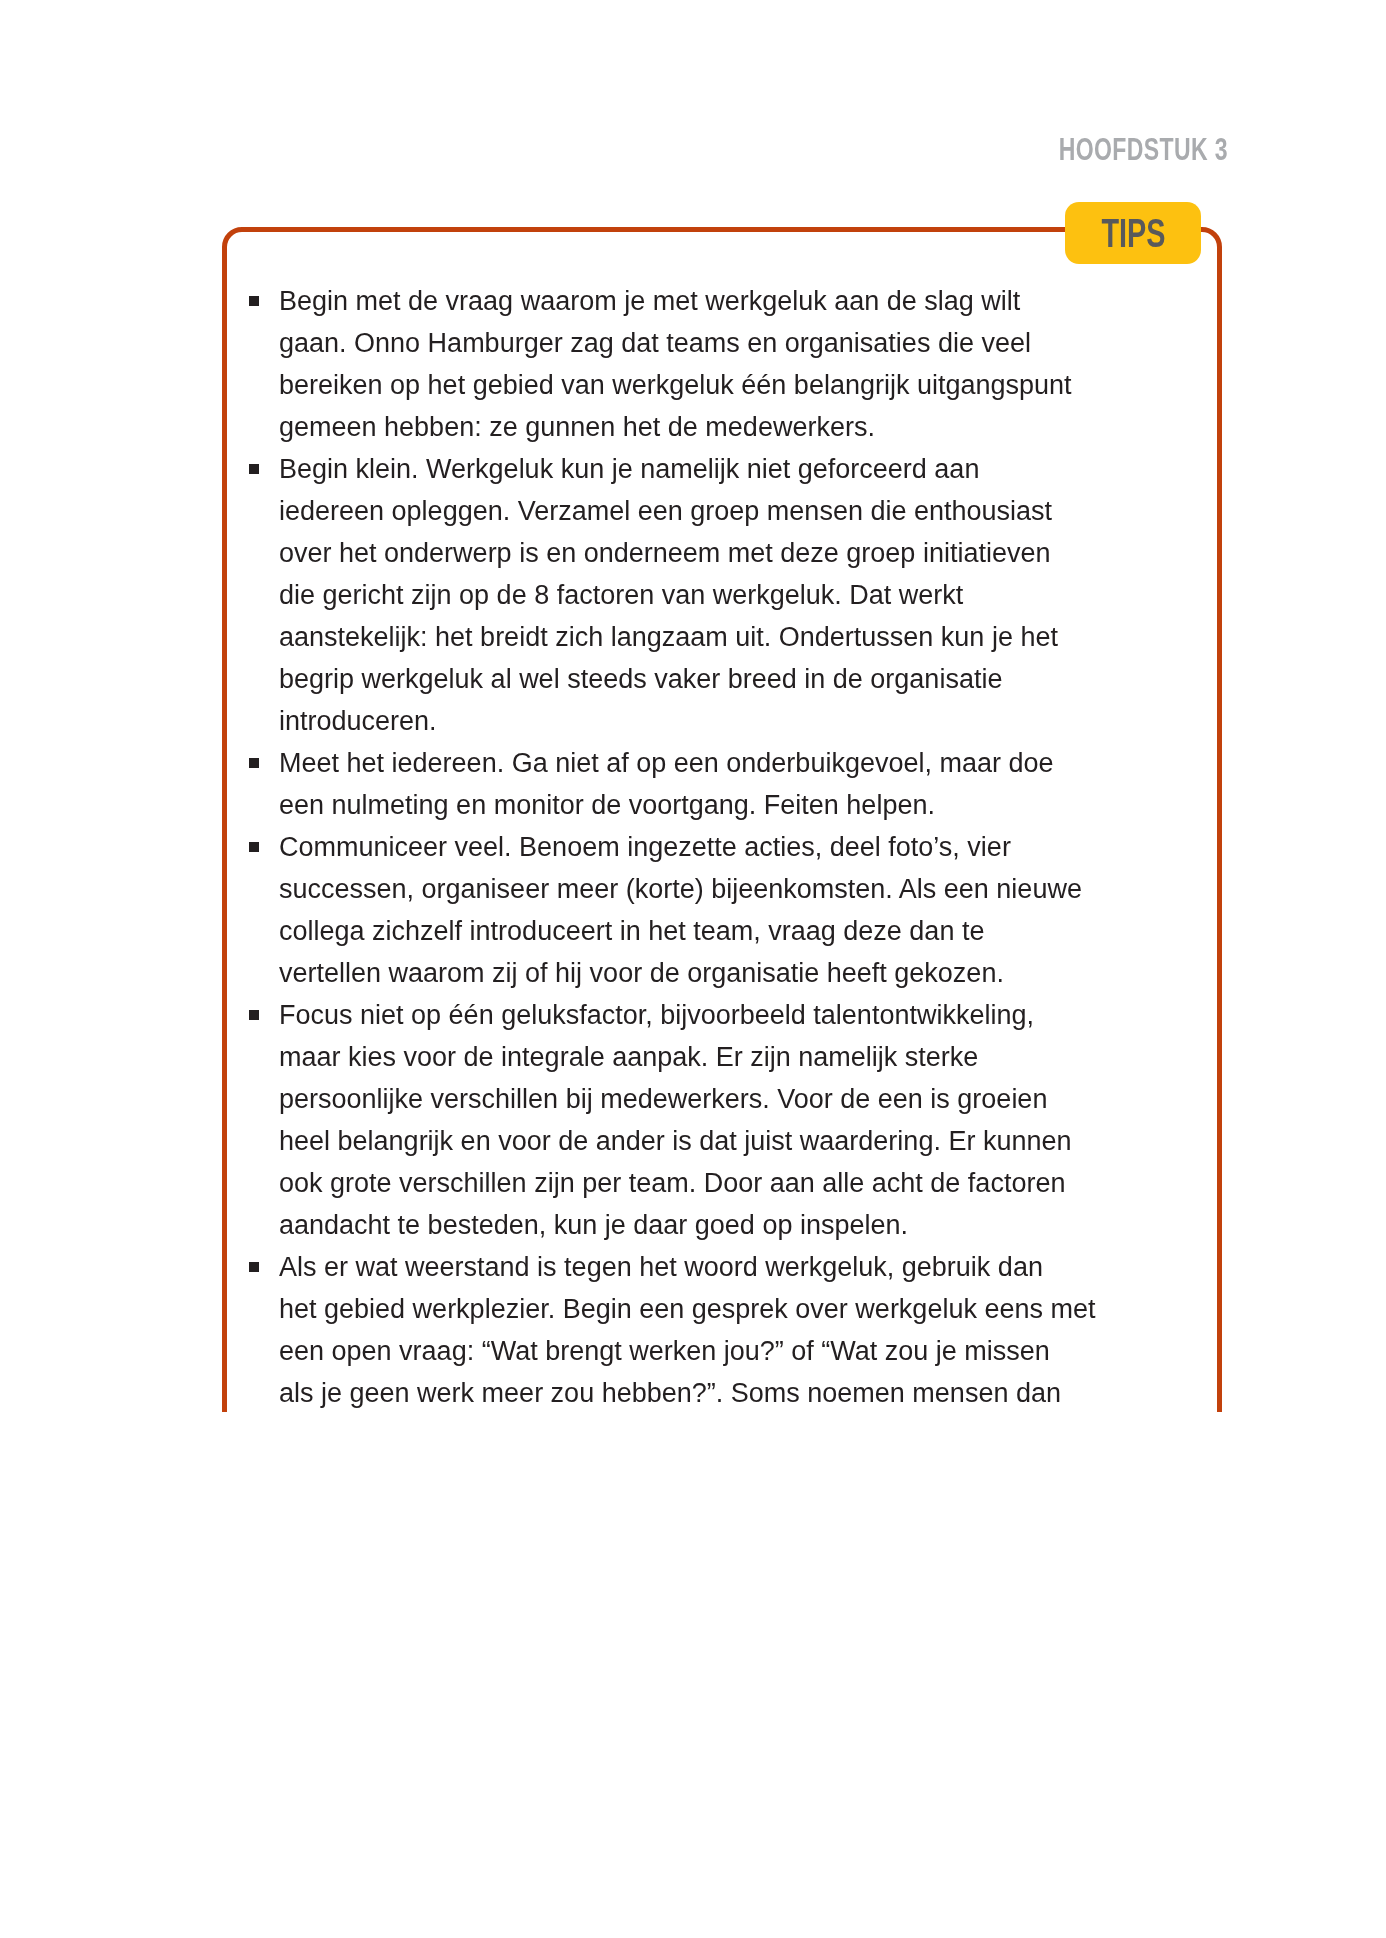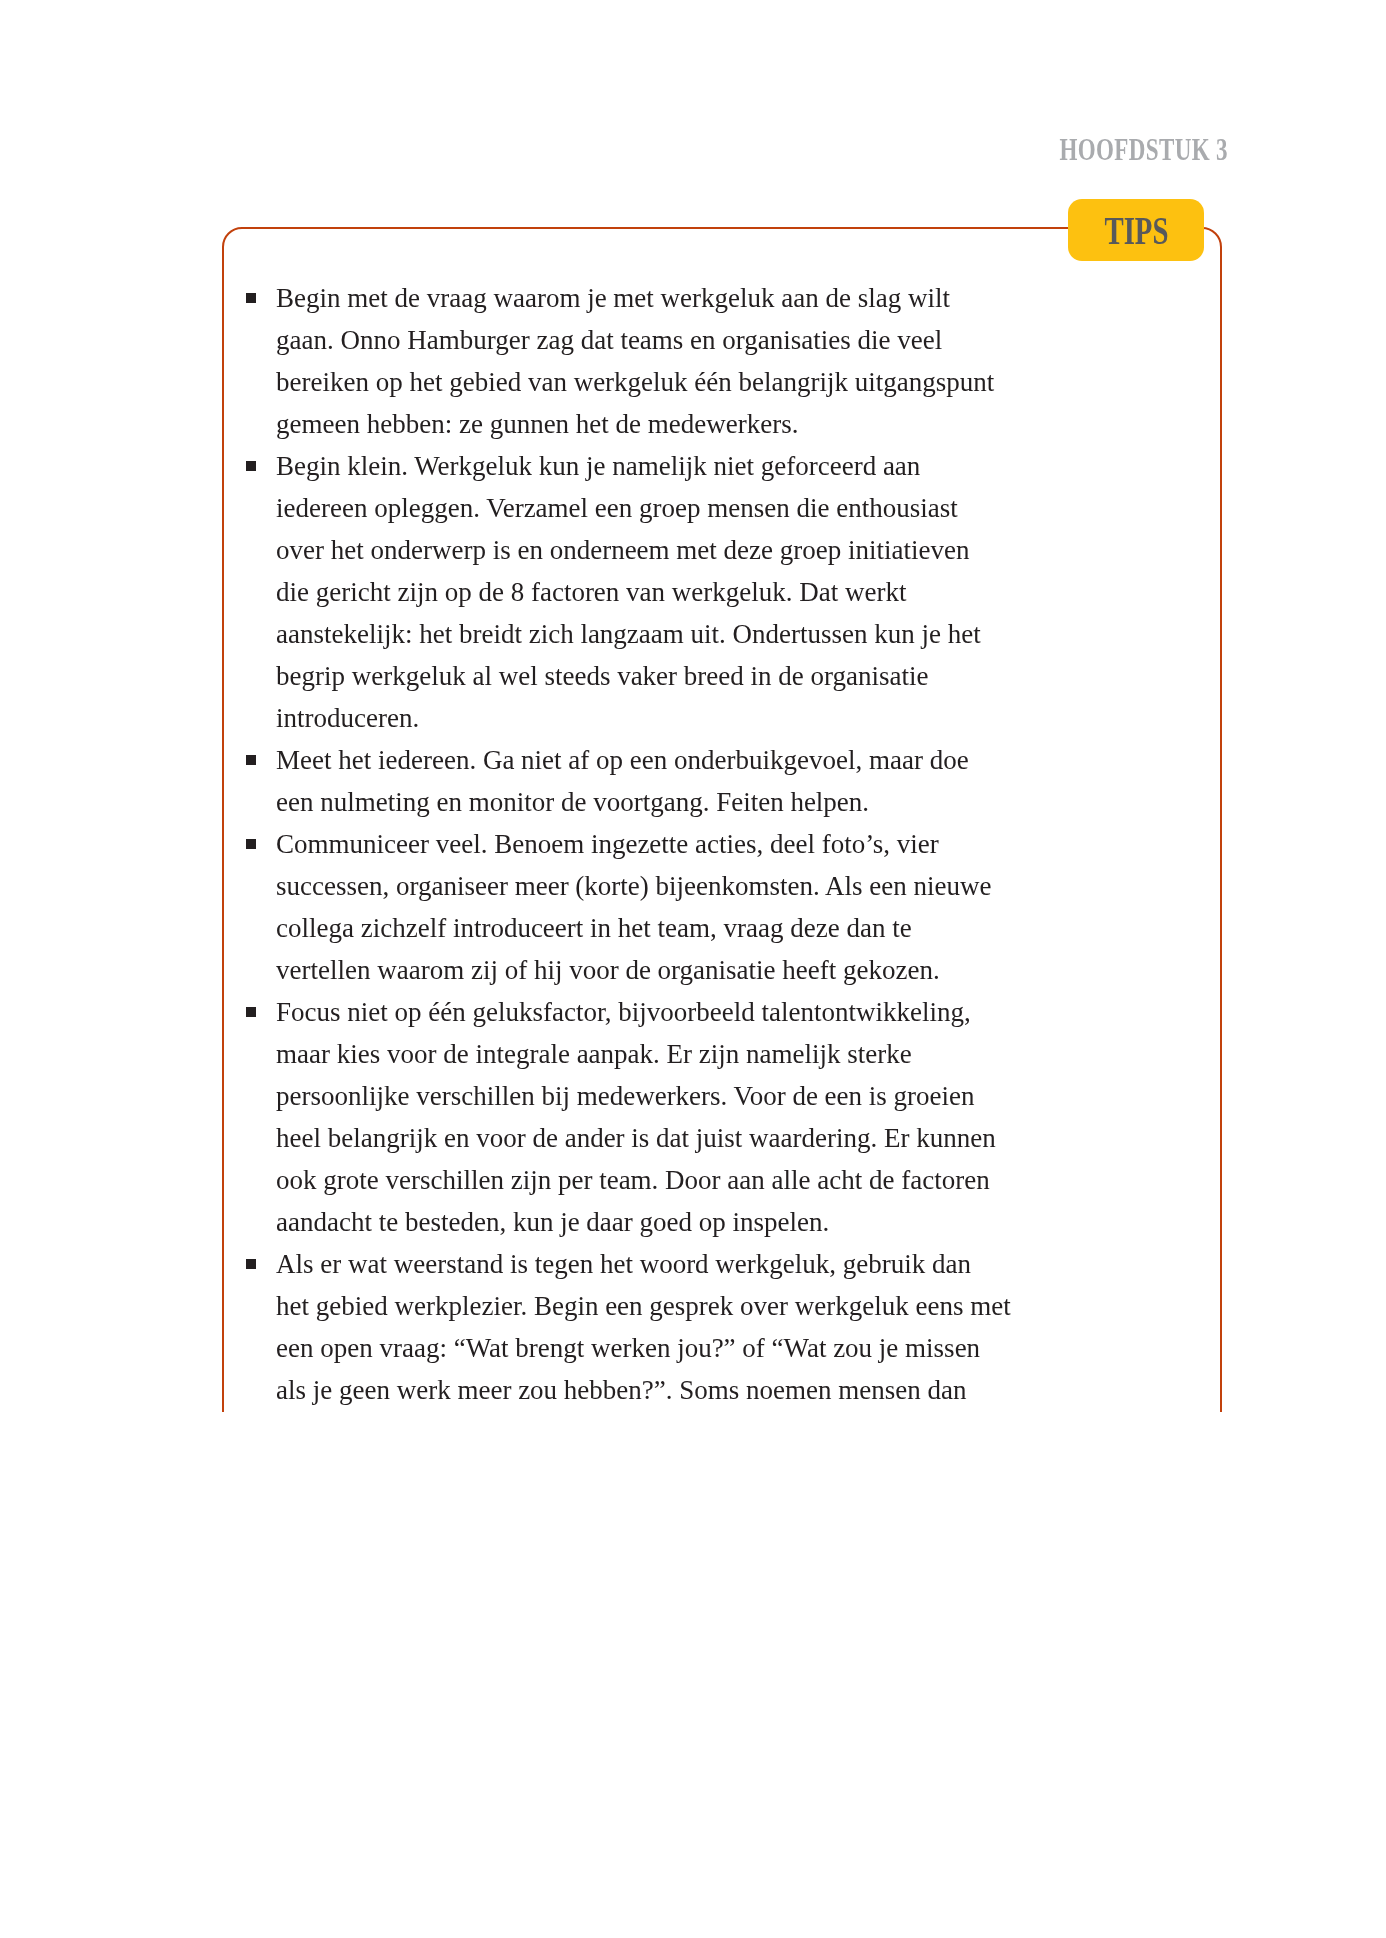--- a/index.html
+++ b/index.html
@@ -3,21 +3,21 @@
 <meta charset="utf-8">
 <style>
   * { margin: 0; padding: 0; box-sizing: border-box; }
   html, body { background: #ffffff; }
 
   .page {
     position: relative;
     width: 1386px;
     height: 1412px;
     background: #ffffff;
-    font-family: Liberation Serif, serif;
+    font-family: Liberation Sans, sans-serif;
     overflow: hidden;
   }
 
   
   .running-head {
     position: absolute;
     top: 131px;
     right: 158px;
     font-size: 32px;
     font-weight: bold;
@@ -29,21 +29,21 @@
   }
 
   
   .tips-box {
     position: absolute;
     left: 222px;
     top: 227px;
     width: 1000px;
     height: 1506px;
     background: #ffffff;
-    border: 2px solid #c2410c;
+    border: 5px solid #c2410c;
     border-radius: 20px;
   }
 
   .tips-tab {
     position: absolute;
     top: -30px;
     right: 16px;
     width: 136px;
     height: 62px;
     background: #fdc110;

